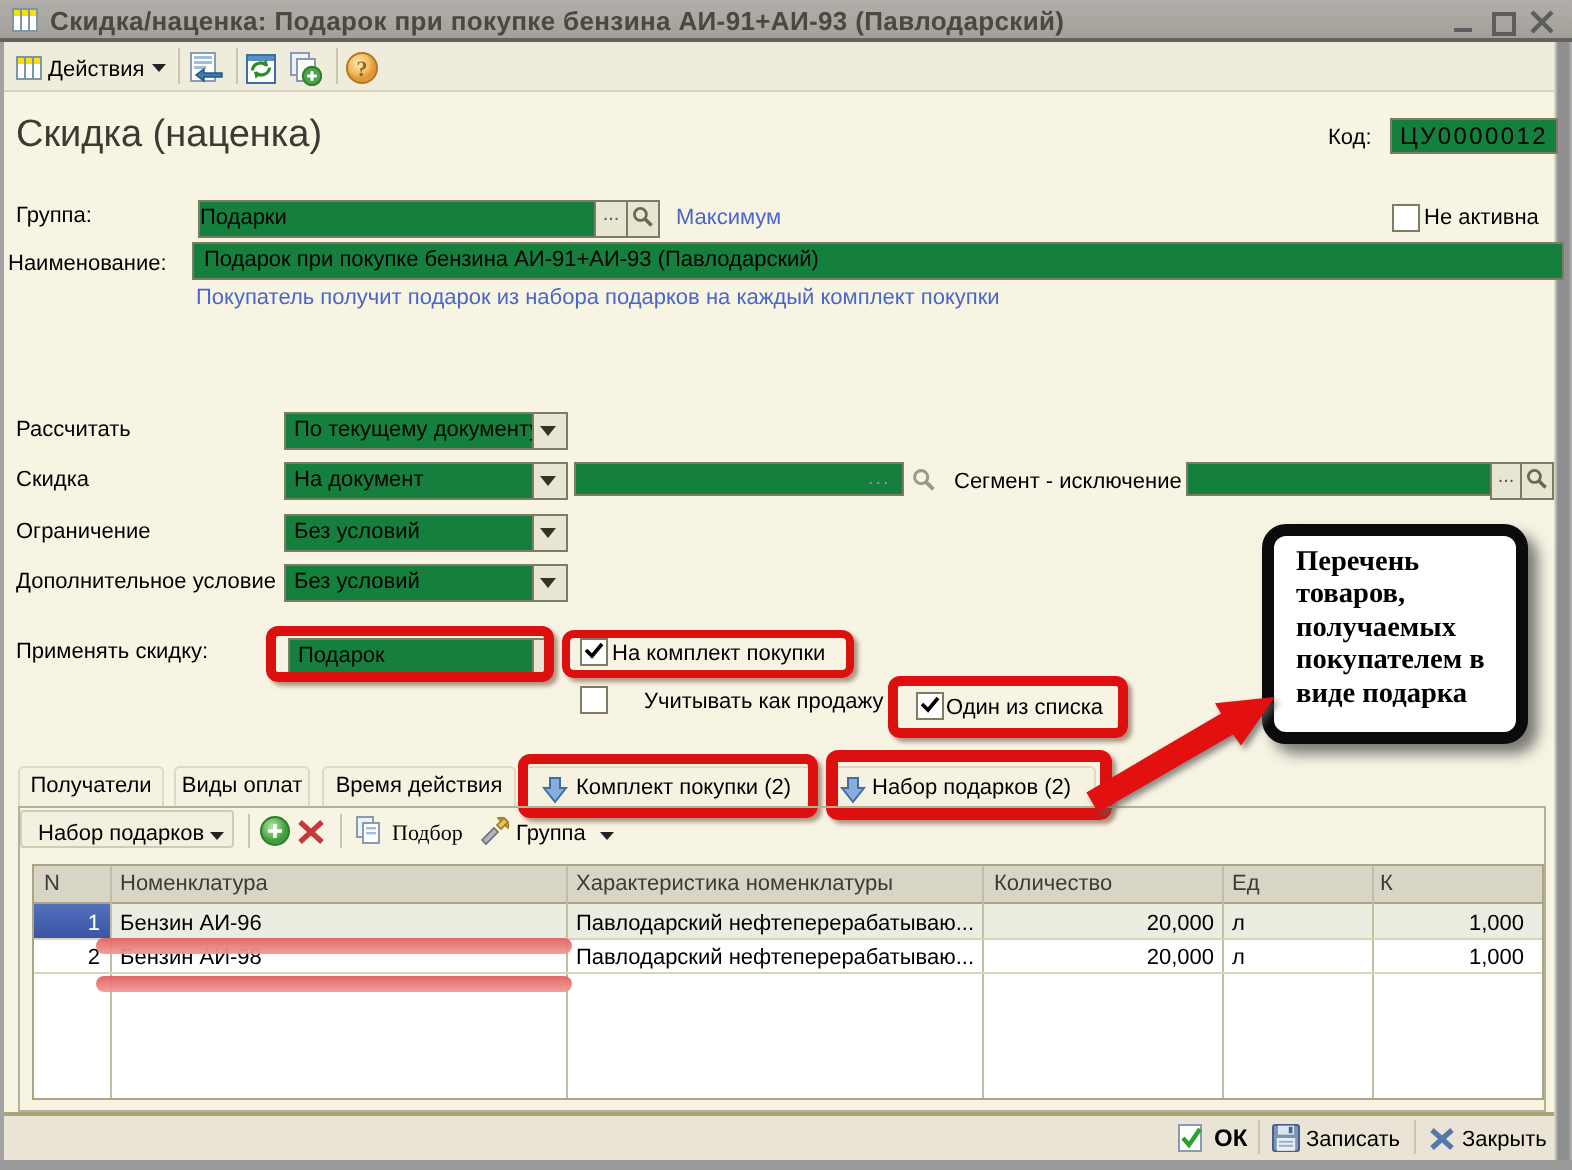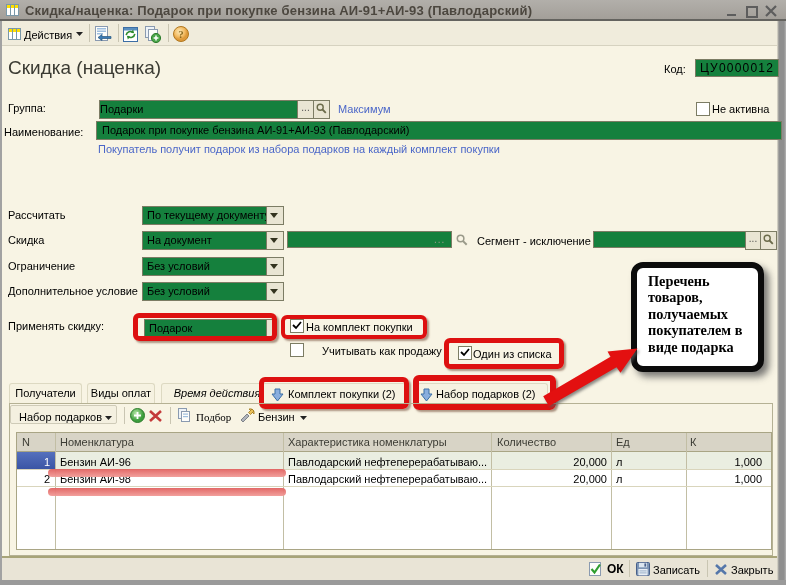--- a/index.html
+++ b/index.html
@@ -171,21 +171,21 @@
 <div class="lbl" style="left:306px;top:345px;margin-left:16px;">Учитывать как продажу</div>
 <div class="cb" style="left:458px;top:346px;"></div>
 <svg class="abs" style="left:460px;top:348px;" width="10" height="9" viewBox="0 0 10 9">
       <path d="M1 4 L4 7 L9 1" fill="none" stroke="#000" stroke-width="1.8"></path>
     </svg>
 <div class="lbl" style="left:473px;top:348px;">Один из списка</div>
 <div class="redbox" style="left:444px;top:338px;width:110px;height:21px;border-width:5px;"></div>
 
 <div class="tab" style="left:9px;width:73px;">Получатели</div>
 <div class="tab" style="left:87px;width:68px;">Виды оплат</div>
-<div class="tab" style="left:161px;width:112px;font-style:italic;">Время действия</div>
+<div class="tab" style="left:161px;width:97px;">Время действия</div>
 <div class="tab" style="left:262px;width:144px;"></div>
 <div class="tab" style="left:417px;width:131px;"></div>
 <svg class="abs" style="left:271px;top:388px;" width="13" height="14" viewBox="0 0 13 14">
 <path d="M4 1 L9 1 L9 6 L12 6 L6.5 13 L1 6 L4 6 Z" fill="#89aede" stroke="#3a6ea5" stroke-width="1"></path>
 </svg>
 <div class="lbl" style="left:288px;top:388px;">Комплект покупки (2)</div>
 <svg class="abs" style="left:420px;top:388px;" width="13" height="14" viewBox="0 0 13 14">
 <path d="M4 1 L9 1 L9 6 L12 6 L6.5 13 L1 6 L4 6 Z" fill="#89aede" stroke="#3a6ea5" stroke-width="1"></path>
 </svg>
 <div class="lbl" style="left:436px;top:388px;">Набор подарков (2)</div>
@@ -218,21 +218,21 @@
 <rect x="4.5" y="3.5" width="8" height="10" fill="#fdfdfb" stroke="#8a9ab0"></rect>
 <rect x="6" y="5.5" width="5" height="1.2" fill="#9dbedf"></rect>
       <rect x="6" y="8" width="5" height="1.2" fill="#9dbedf"></rect>
 </svg>
 <div class="lbl" style="left:196px;top:411px;font-family:Liberation Serif, serif;">Подбор</div>
 <svg class="abs" style="left:239px;top:407px;" width="17" height="17" viewBox="0 0 17 17">
 <path d="M2 13 L8 7 L10 9 L4 15 Z" fill="#b0b4bc" stroke="#6a6e76" stroke-width="0.8"></path>
 <path d="M10 2 a4 4 0 0 1 5 5 L12.5 4.5 Z" fill="#e8c05a" stroke="#a07820" stroke-width="0.8"></path>
 <path d="M9.5 5.5 L13 2 L15 4 L11.5 7.5 Z" fill="#e8c05a" stroke="#a07820" stroke-width="0.8"></path>
 </svg>
-<div class="lbl" style="left:258px;top:411px;">Бензин</div>
+<div class="lbl" style="left:258px;top:411px;">Группа</div>
 <svg class="abs" style="left:300px;top:416px;" width="7" height="4" viewBox="0 0 7 4">
       <path d="M0 0 L7 0 L3.5 4 Z" fill="#222"></path>
     </svg>
 
 <div class="abs" style="left:16px;top:432px;width:756px;height:118px;background:#fff;border:1px solid #a9a585;box-sizing:border-box;"></div>
 <div class="abs" style="left:17px;top:433px;width:754px;height:19px;background:#d8d4c6;border-bottom:1px solid #a9a585;box-sizing:border-box;"></div>
 <div class="abs" style="left:17px;top:452px;width:754px;height:17px;background:#eaeee1;"></div>
 <div class="abs" style="left:17px;top:452px;width:38px;height:17px;background:linear-gradient(#5570bd,#3a55a5);"></div>
 
 <div class="abs" style="left:55px;top:433px;width:1px;height:116px;background:#c2bea4;"></div>

